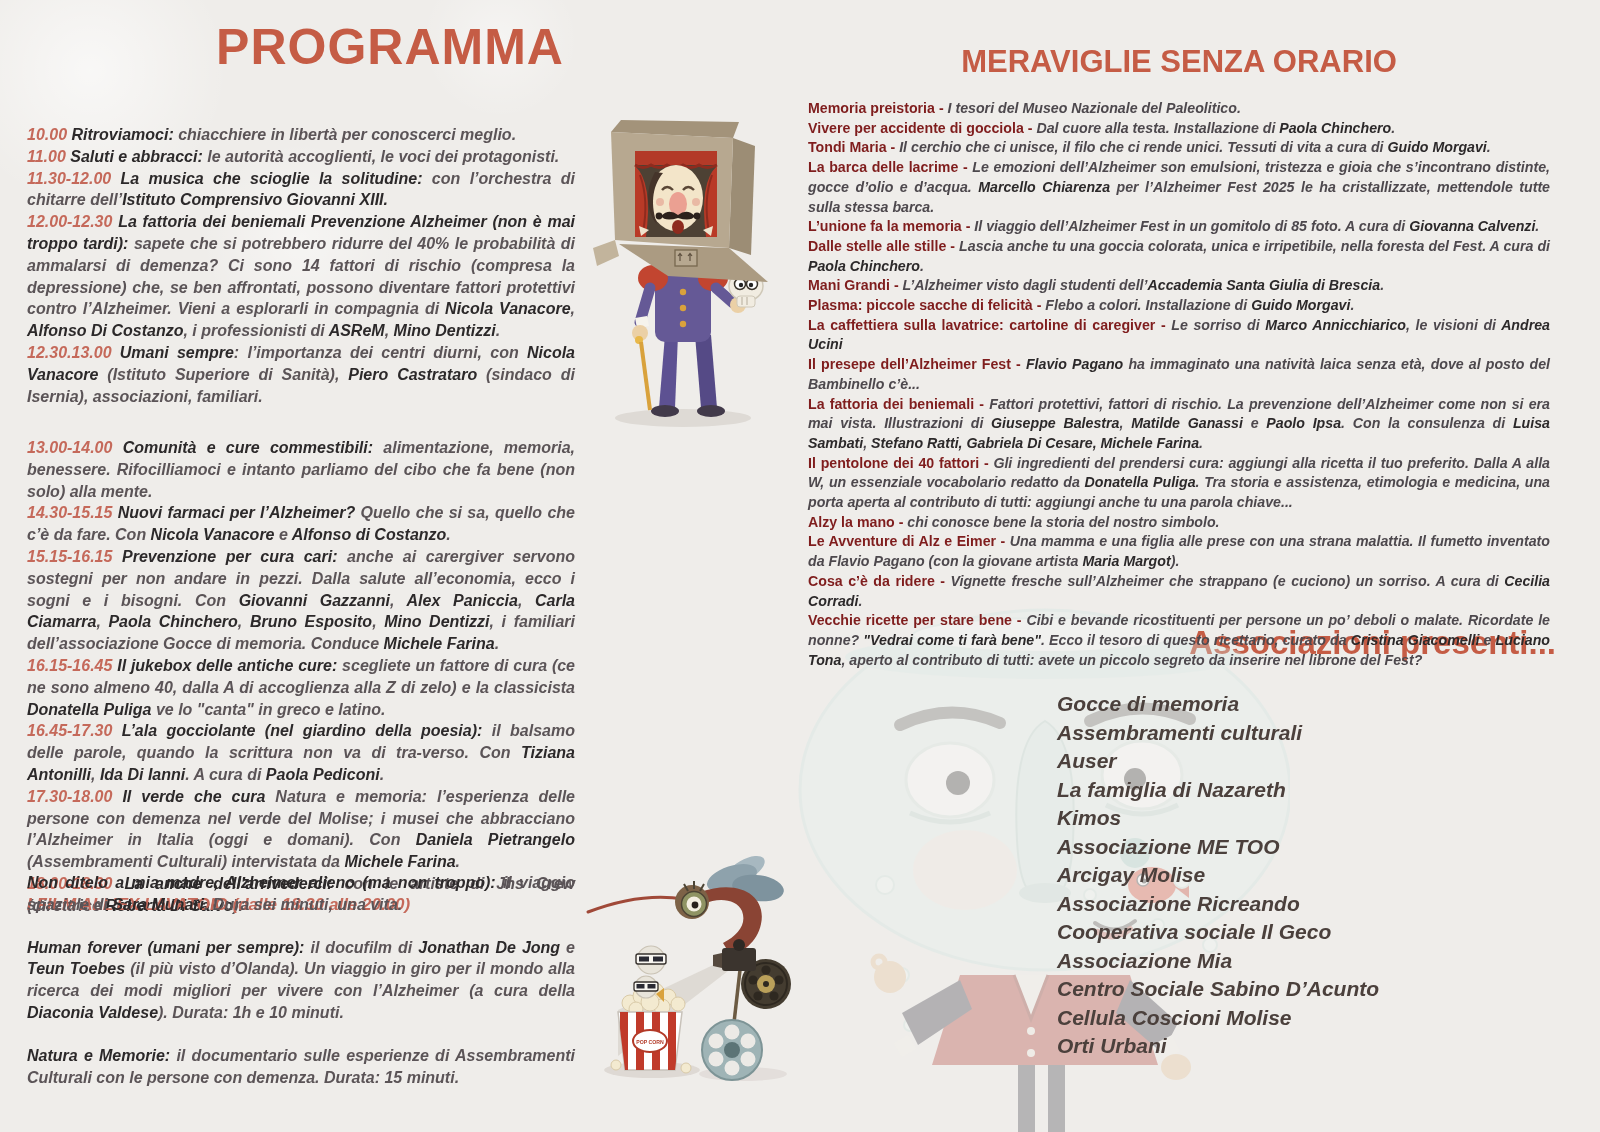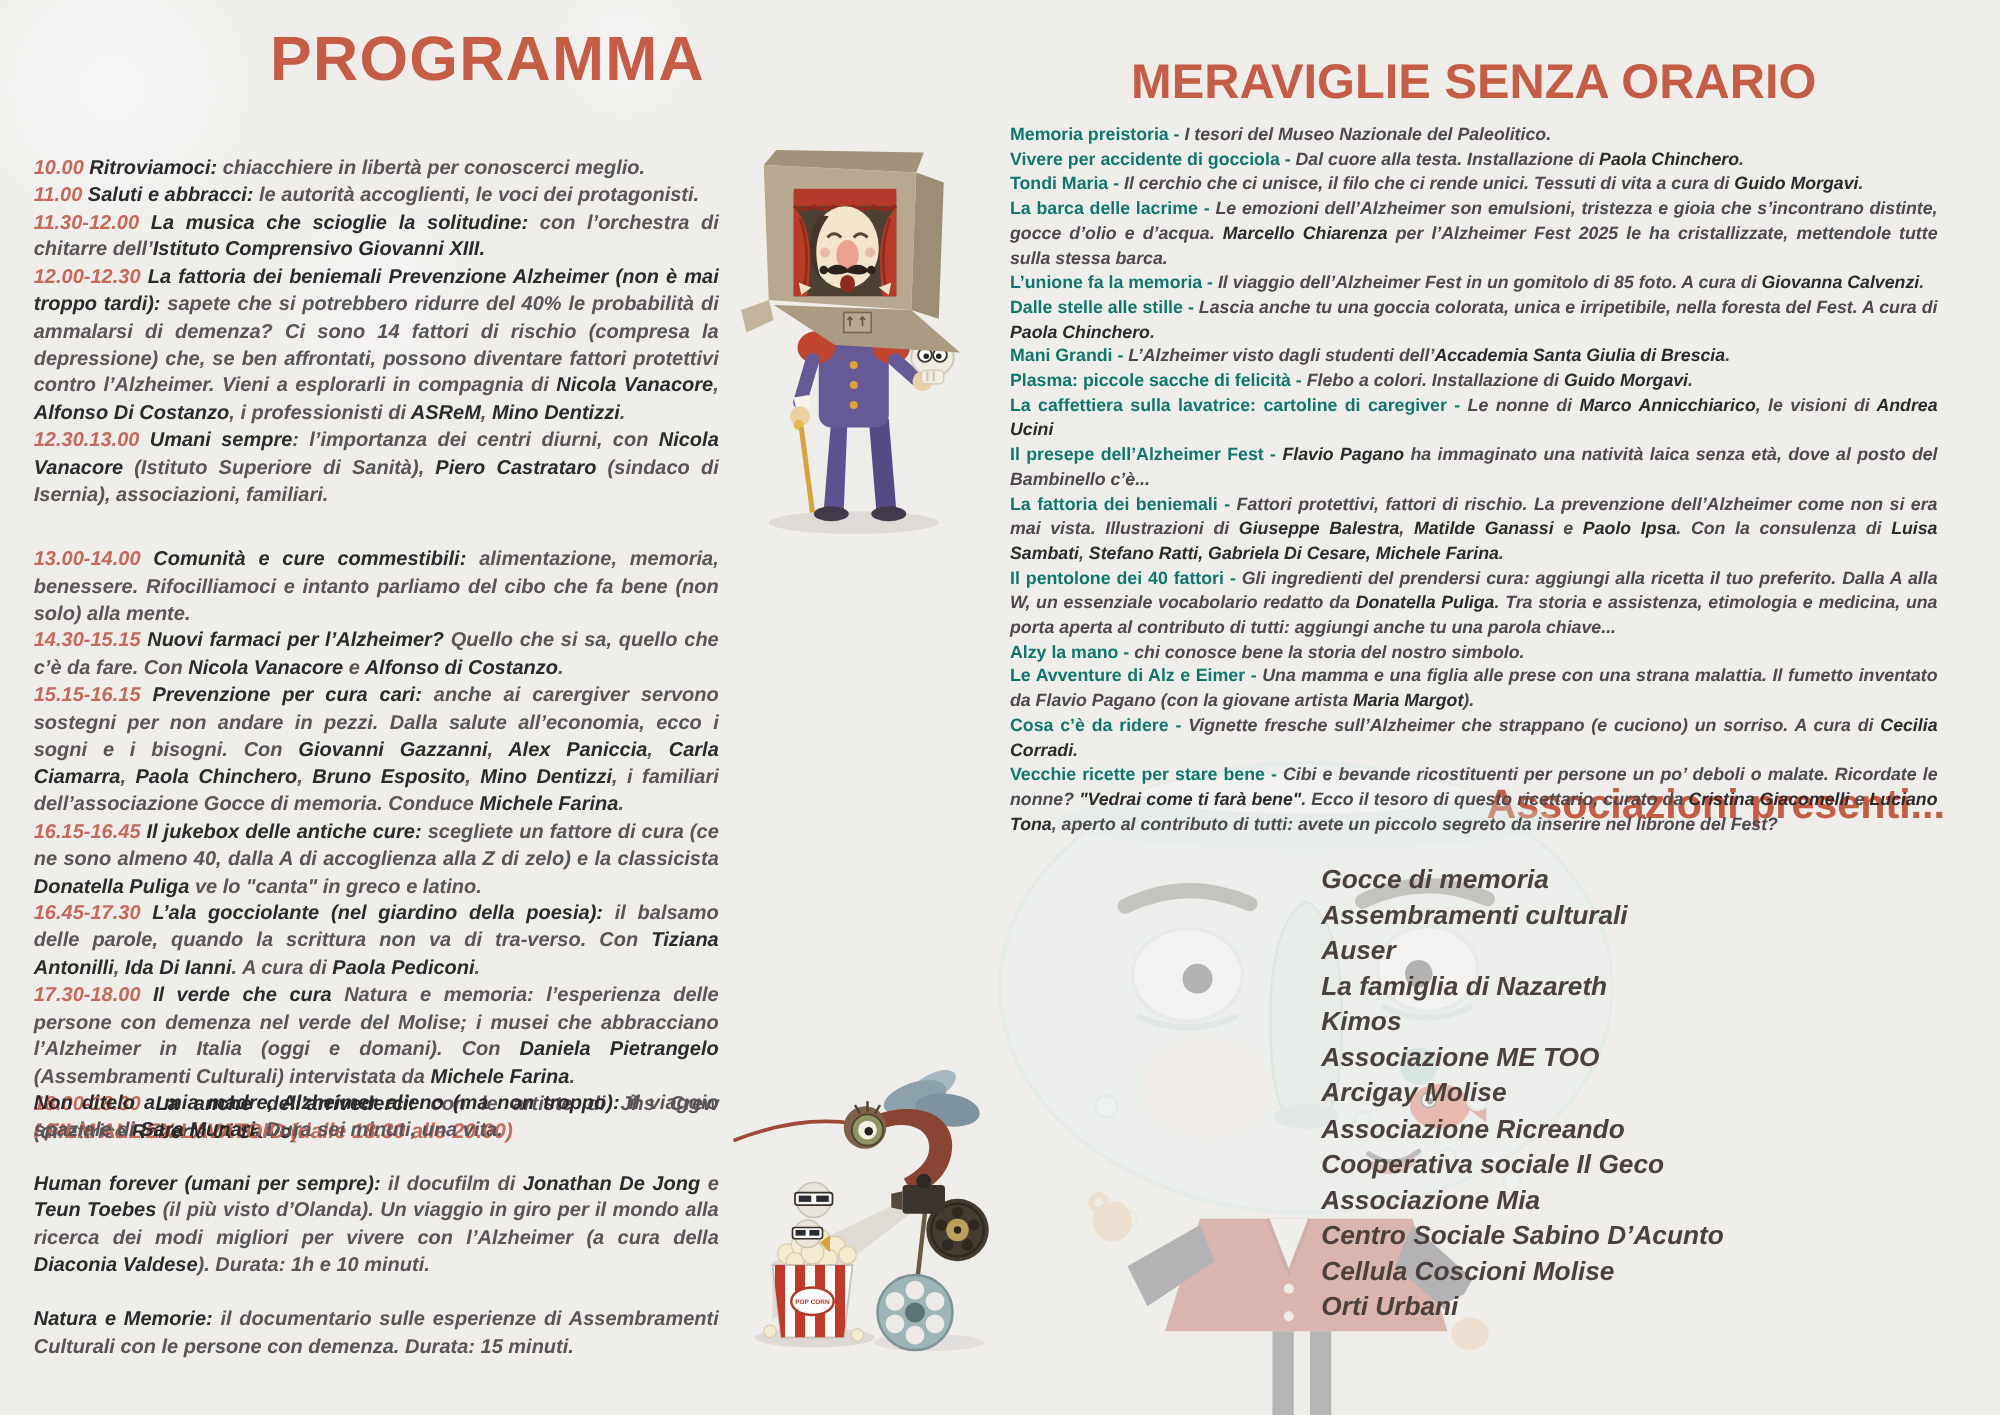--- a/index.html
+++ b/index.html
@@ -9,42 +9,42 @@
   .c1{left:-50px;top:-70px;width:280px;height:280px;
       background:radial-gradient(circle,rgba(255,255,255,.6),rgba(255,255,255,0) 70%);}
   .c2{left:200px;top:140px;width:200px;height:200px;
       background:radial-gradient(circle,rgba(255,255,255,.45),rgba(255,255,255,0) 70%);}
   .c3{left:420px;top:-40px;width:160px;height:160px;
       background:radial-gradient(circle,rgba(255,255,255,.4),rgba(255,255,255,0) 70%);}
 
   .prog-title{position:absolute;left:100px;top:18px;width:580px;margin:0;text-align:center;
       font-size:50px;font-weight:800;letter-spacing:1px;color:#c55c45;}
   .right-title{position:absolute;left:808px;top:44px;width:742px;margin:0;text-align:center;
-      font-size:39px;font-weight:800;color:#c55c45;}
+      font-size:31px;font-weight:800;color:#c55c45;}
   .assoc-title{position:absolute;right:44px;top:624px;width:520px;margin:0;text-align:right;
       font-size:33px;font-weight:800;color:#c55c45;}
 
   .left-block{position:absolute;left:27px;width:548px;z-index:2;}
   .b1{top:124px;}
   .b2{top:437px;}
   .films-heading{position:absolute;left:27px;top:878px;width:548px;z-index:2;
       font-size:17px;font-weight:700;font-style:italic;color:#c5695a;}
   .films{position:absolute;left:27px;top:872px;width:548px;z-index:2;}
   .films p{margin:0 0 21px 0;}
 
   .lp{margin:0;text-align:justify;font-size:16px;line-height:21.8px;font-weight:700;
       font-style:italic;color:#5b5457;}
   .lp .t{color:#c5695a;}
   .lp .e{color:#2c292a;}
   .lp .d{color:#5b5457;}
   .lp .b{color:#2c292a;}
 
   .right-block{position:absolute;left:808px;top:99px;width:742px;z-index:2;}
   .rp{margin:0;text-align:justify;font-size:14.2px;line-height:19.7px;font-weight:700;}
-  .rp .bl{color:#0f766e;font-style:normal;}
+  .rp .bl{color:#7f1d1d;font-style:normal;}
   .rp .d{color:#4d484d;font-style:italic;}
   .rp .b{color:#2c292a;font-style:italic;}
 
   .assoc-list{position:absolute;right:63px;top:690px;width:480px;text-align:left;z-index:2;}
   .assoc-list p{margin:0;font-size:21px;line-height:28.5px;font-weight:700;
       font-style:italic;color:#4b403c;}
 
   .illus{position:absolute;z-index:1;}
 </style>
 </head>
@@ -264,21 +264,21 @@
   <h2 class="right-title">MERAVIGLIE SENZA ORARIO</h2>
   <div class="right-block">
       <p class="rp"><span class="bl">Memoria preistoria</span><span class="bl"> - </span><span class="d">I tesori del Museo Nazionale del Paleolitico.</span></p>
       <p class="rp"><span class="bl">Vivere per accidente di gocciola</span><span class="bl"> - </span><span class="d">Dal cuore alla testa. Installazione di </span><span class="b">Paola Chinchero</span><span class="d">.</span></p>
       <p class="rp"><span class="bl">Tondi Maria</span><span class="bl"> - </span><span class="d">Il cerchio che ci unisce, il filo che ci rende unici. Tessuti di vita a cura di </span><span class="b">Guido Morgavi</span><span class="d">.</span></p>
       <p class="rp"><span class="bl">La barca delle lacrime</span><span class="bl"> - </span><span class="d">Le emozioni dell’Alzheimer son emulsioni, tristezza e gioia che s’incontrano distinte, gocce d’olio e d’acqua. </span><span class="b">Marcello Chiarenza</span><span class="d"> per l’Alzheimer Fest 2025 le ha cristallizzate, mettendole tutte sulla stessa barca.</span></p>
       <p class="rp"><span class="bl">L’unione fa la memoria</span><span class="bl"> - </span><span class="d">Il viaggio dell’Alzheimer Fest in un gomitolo di 85 foto. A cura di </span><span class="b">Giovanna Calvenzi</span><span class="d">.</span></p>
       <p class="rp"><span class="bl">Dalle stelle alle stille</span><span class="bl"> - </span><span class="d">Lascia anche tu una goccia colorata, unica e irripetibile, nella foresta del Fest. A cura di </span><span class="b">Paola Chinchero</span><span class="d">.</span></p>
       <p class="rp"><span class="bl">Mani Grandi</span><span class="bl"> - </span><span class="d">L’Alzheimer visto dagli studenti dell’</span><span class="b">Accademia Santa Giulia di Brescia</span><span class="d">.</span></p>
       <p class="rp"><span class="bl">Plasma: piccole sacche di felicità</span><span class="bl"> - </span><span class="d">Flebo a colori. Installazione di </span><span class="b">Guido Morgavi</span><span class="d">.</span></p>
-      <p class="rp"><span class="bl">La caffettiera sulla lavatrice: cartoline di caregiver</span><span class="bl"> - </span><span class="d">Le nonne di </span><span class="b">Marco Annicchiarico</span><span class="d">, le visioni di </span><span class="b">Andrea Ucini</span></p>
+      <p class="rp"><span class="bl">La caffettiera sulla lavatrice: cartoline di caregiver</span><span class="bl"> - </span><span class="d">Le sorriso di </span><span class="b">Marco Annicchiarico</span><span class="d">, le visioni di </span><span class="b">Andrea Ucini</span></p>
       <p class="rp"><span class="bl">Il presepe dell’Alzheimer Fest</span><span class="bl"> - </span><span class="b">Flavio Pagano</span><span class="d"> ha immaginato una natività laica senza età, dove al posto del Bambinello c’è...</span></p>
       <p class="rp"><span class="bl">La fattoria dei beniemali</span><span class="bl"> - </span><span class="d">Fattori protettivi, fattori di rischio. La prevenzione dell’Alzheimer come non si era mai vista. Illustrazioni di </span><span class="b">Giuseppe Balestra</span><span class="d">, </span><span class="b">Matilde Ganassi</span><span class="d"> e </span><span class="b">Paolo Ipsa</span><span class="d">. Con la consulenza di </span><span class="b">Luisa Sambati</span><span class="d">, </span><span class="b">Stefano Ratti, Gabriela Di Cesare, Michele Farina</span><span class="d">.</span></p>
       <p class="rp"><span class="bl">Il pentolone dei 40 fattori</span><span class="bl"> - </span><span class="d">Gli ingredienti del prendersi cura: aggiungi alla ricetta il tuo preferito. Dalla A alla W, un essenziale vocabolario redatto da </span><span class="b">Donatella Puliga</span><span class="d">. Tra storia e assistenza, etimologia e medicina, una porta aperta al contributo di tutti: aggiungi anche tu una parola chiave...</span></p>
       <p class="rp"><span class="bl">Alzy la mano</span><span class="bl"> - </span><span class="d">chi conosce bene la storia del nostro simbolo.</span></p>
       <p class="rp"><span class="bl">Le Avventure di Alz e Eimer</span><span class="bl"> - </span><span class="d">Una mamma e una figlia alle prese con una strana malattia. Il fumetto inventato da Flavio Pagano (con la giovane artista </span><span class="b">Maria Margot</span><span class="d">).</span></p>
       <p class="rp"><span class="bl">Cosa c’è da ridere</span><span class="bl"> - </span><span class="d">Vignette fresche sull’Alzheimer che strappano (e cuciono) un sorriso. A cura di </span><span class="b">Cecilia Corradi</span><span class="d">.</span></p>
       <p class="rp"><span class="bl">Vecchie ricette per stare bene</span><span class="bl"> - </span><span class="d">Cibi e bevande ricostituenti per persone un po’ deboli o malate. Ricordate le nonne? </span><span class="b">"Vedrai come ti farà bene"</span><span class="d">. Ecco il tesoro di questo ricettario, curato da </span><span class="b">Cristina Giacomelli</span><span class="d"> e </span><span class="b">Luciano Tona</span><span class="d">, aperto al contributo di tutti: avete un piccolo segreto da inserire nel librone del Fest?</span></p>
     </div>
   <h2 class="assoc-title">Associazioni presenti...</h2>
   <div class="assoc-list">

